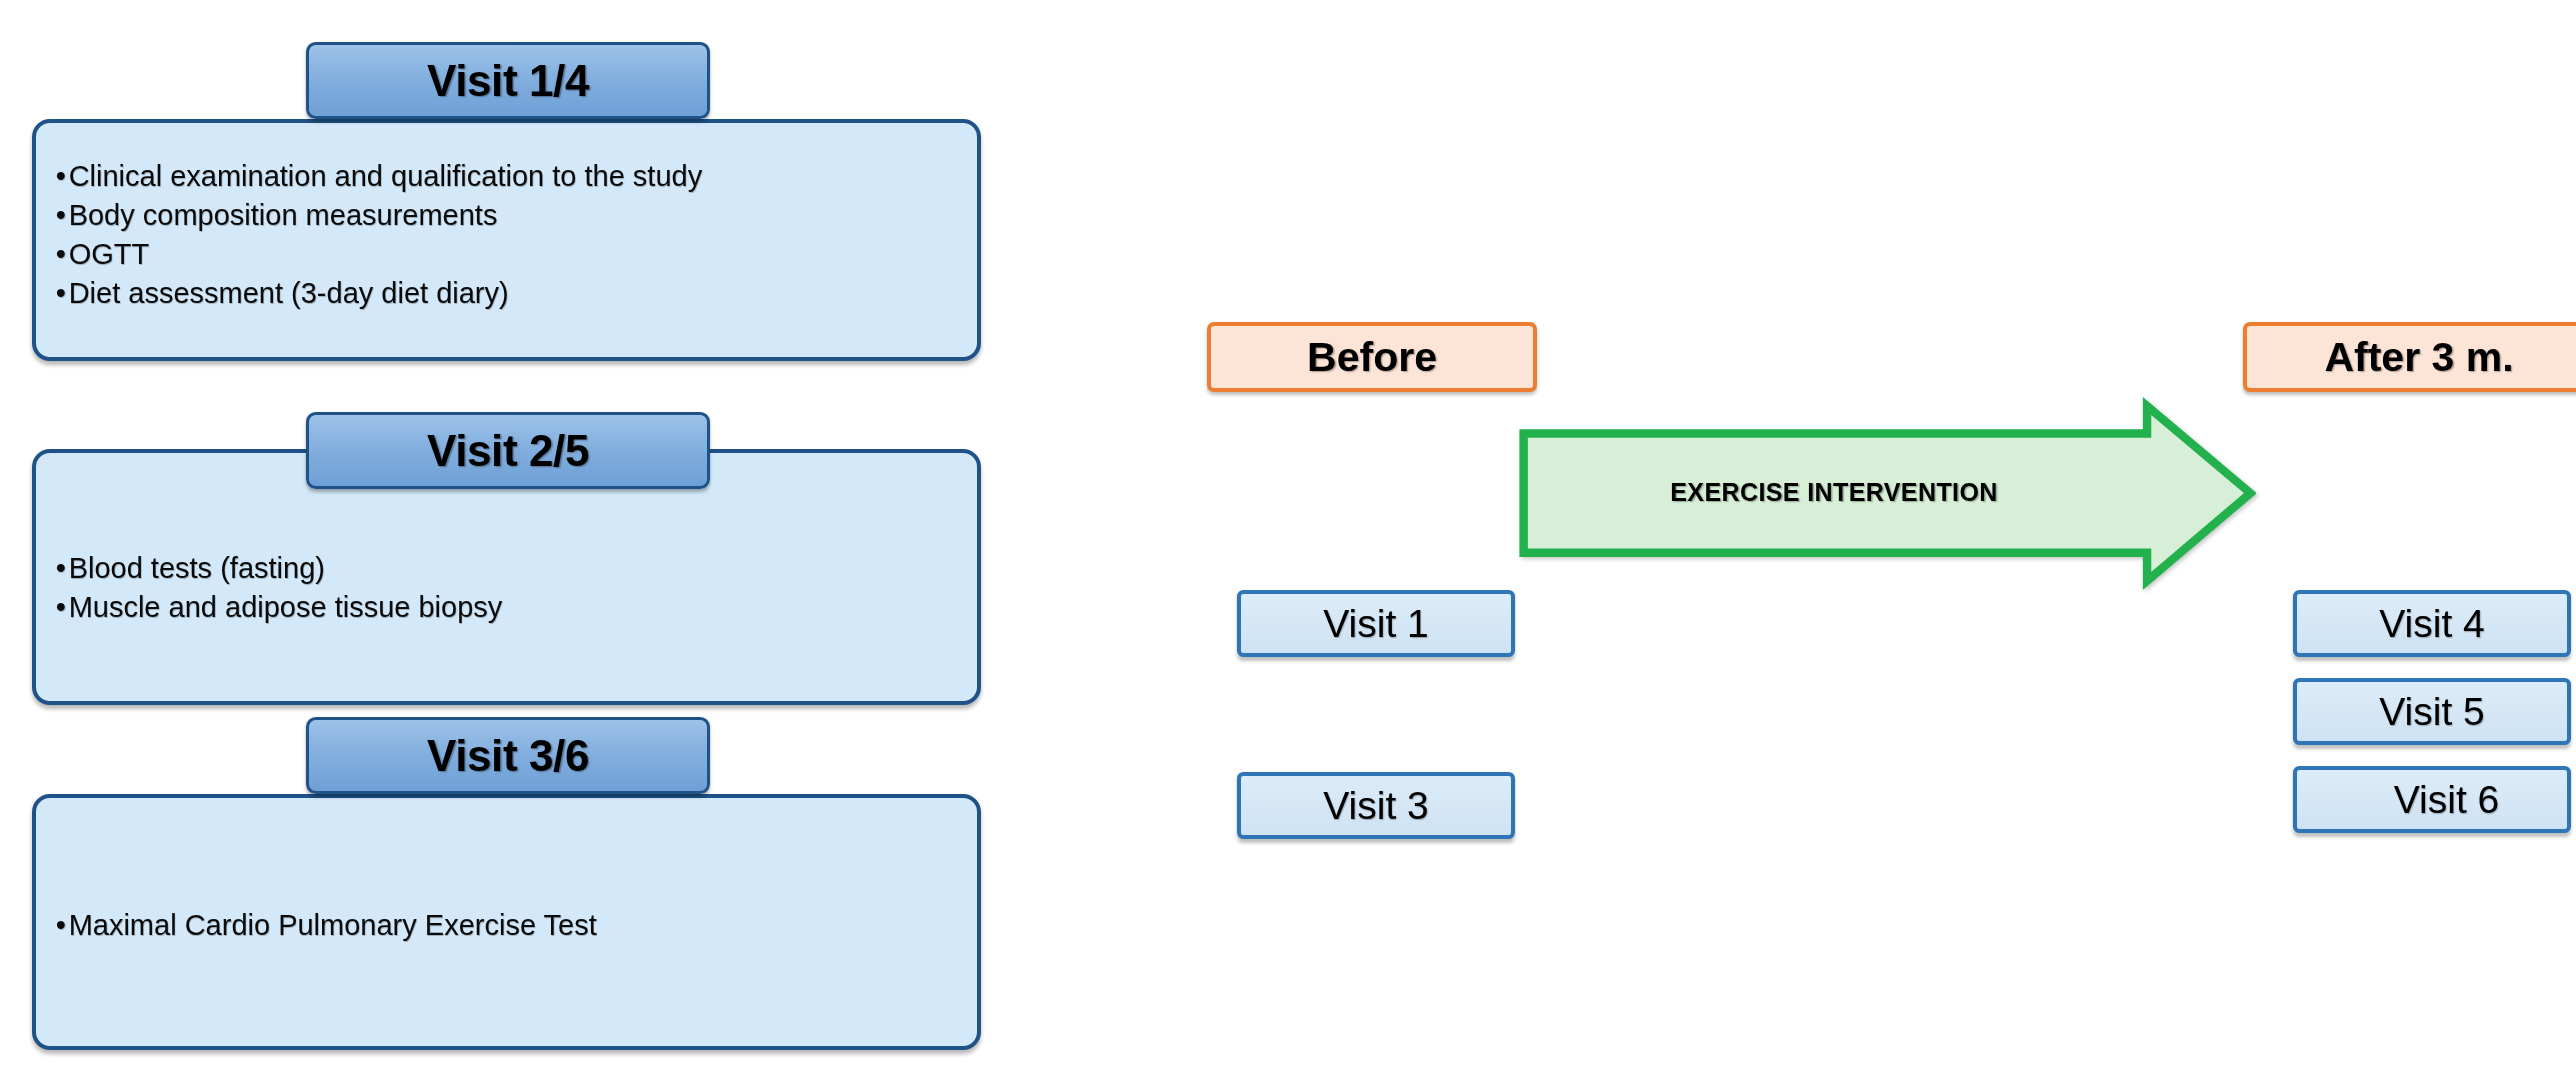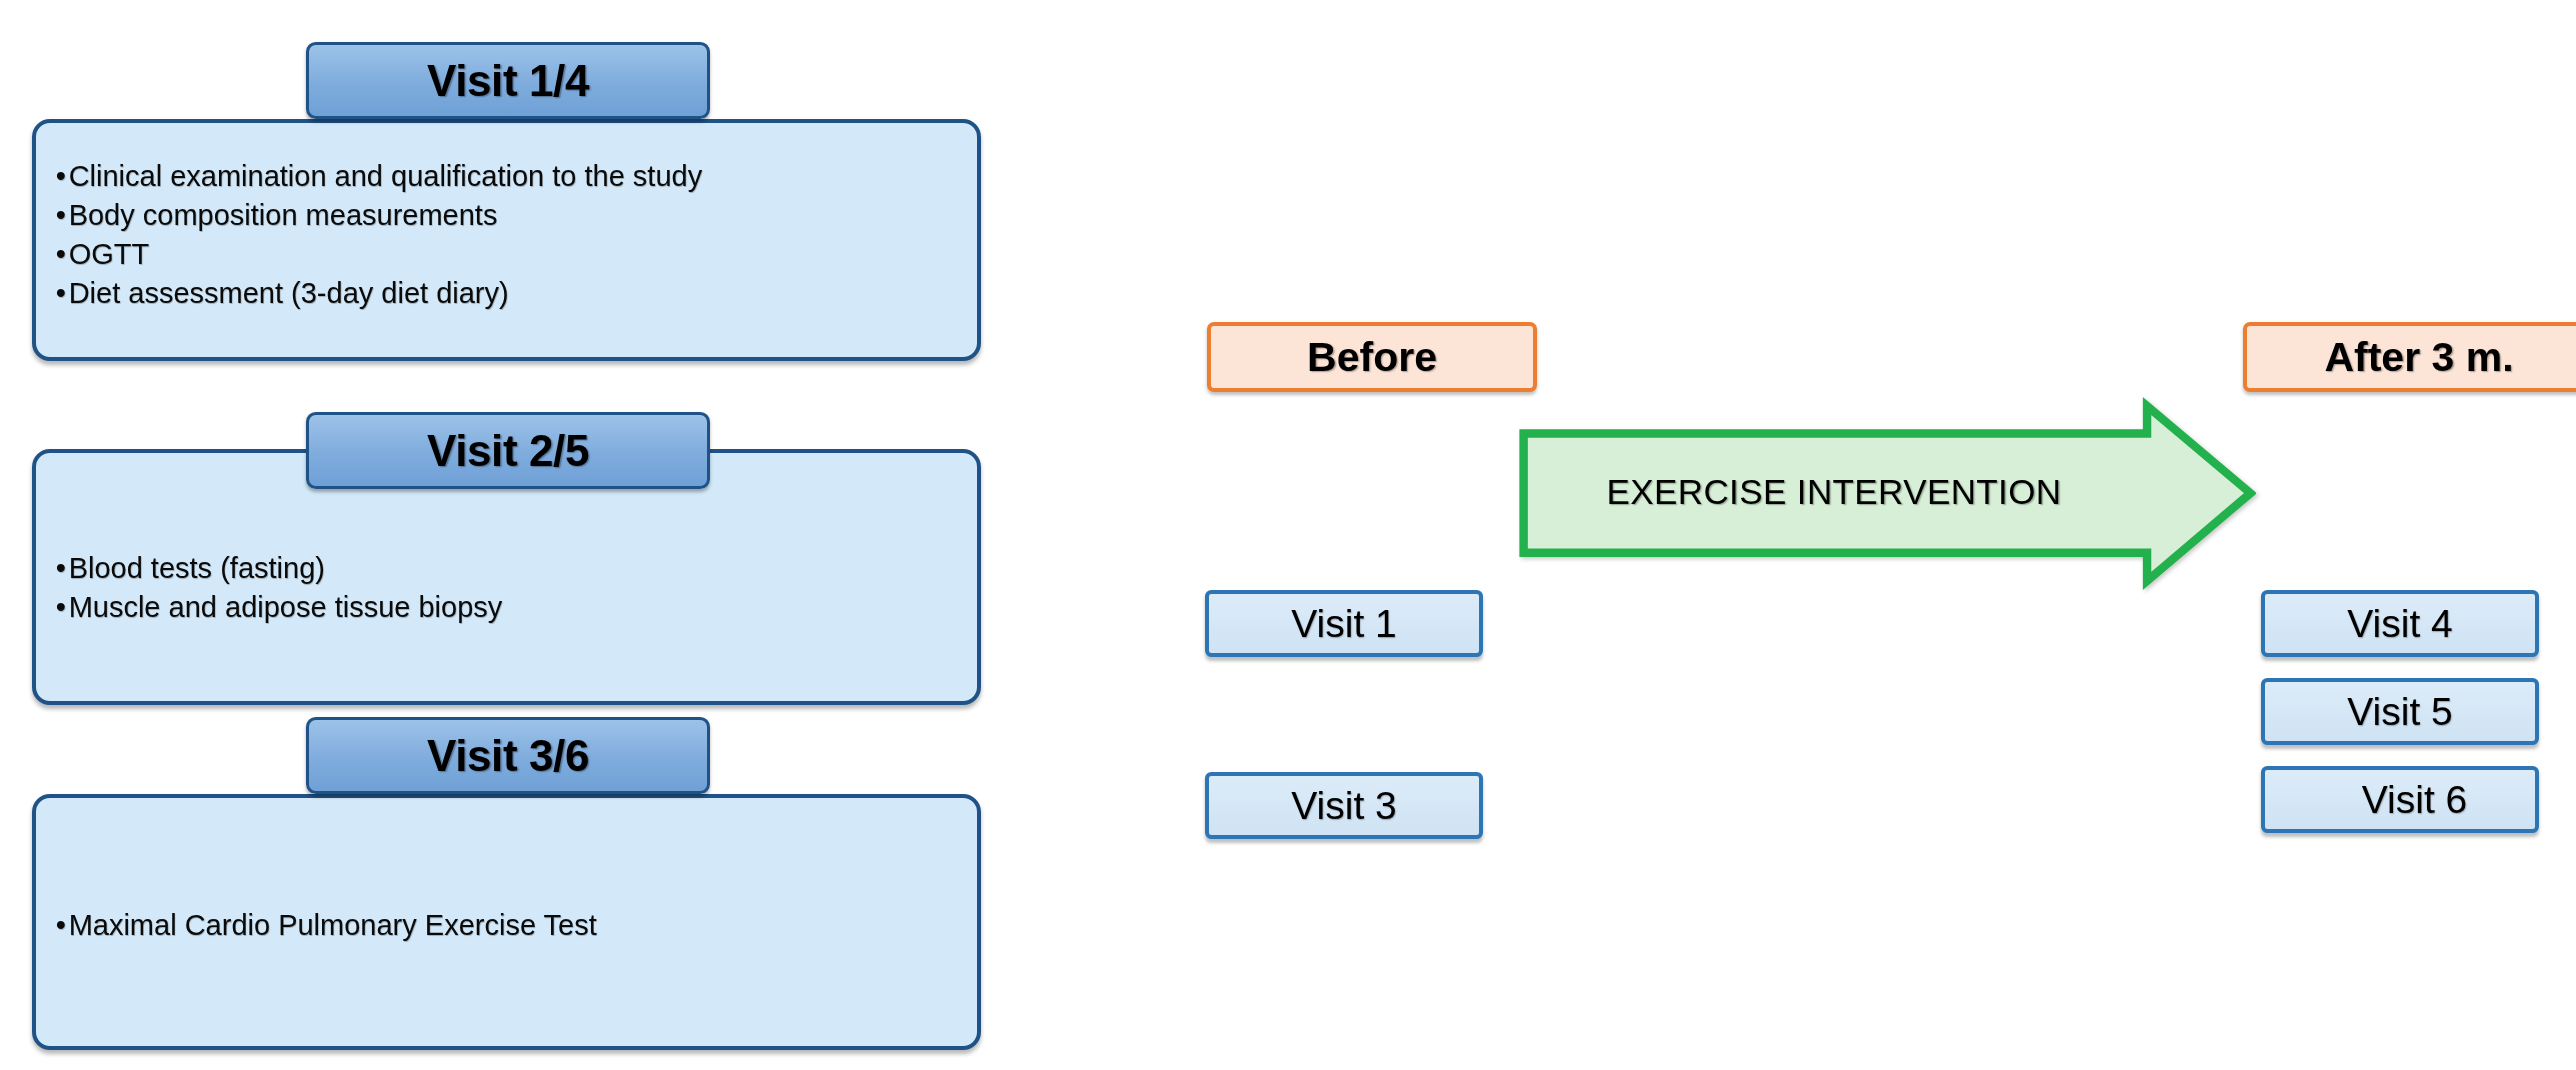--- a/index.html
+++ b/index.html
@@ -73,35 +73,36 @@
     text-shadow:1.4px 1.4px 1.4px rgba(0,0,0,.32);
   }
 
   .arrow-wrap{position:absolute;left:1518px;top:397px;width:738px;height:193px;}
   .arrow-wrap svg{display:block;width:100%;height:100%;
     filter:drop-shadow(2.1px 2.8px 2.1px rgba(0,0,0,.22));}
   .arrow-label{
     position:absolute;
     left:1539px;top:450px;width:590px;height:84px;
     display:flex;align-items:center;justify-content:center;
-    font-size:35px;font-weight:normal;color:#000000;
+    font-size:25px;font-weight:bold;color:#000000;
     letter-spacing:0.4px;
     text-shadow:1.4px 1.4px 1.4px rgba(0,0,0,.32);
     pointer-events:none;
   }
 
   .mini-visit{
     position:absolute;
     width:278px;height:67px;
     border:4.2px solid #2E75B6;
     border-radius:6.3px;
     background:linear-gradient(180deg,#DCEBF8 0%,#CFE3F4 100%);
     box-shadow:0 3.5px 3.5px rgba(0,0,0,.25);
     display:flex;align-items:center;justify-content:center;
     box-sizing:border-box;
+    margin-left:32px;
   }
   .mini-visit span{
     font-size:39px;color:#000000;
     text-shadow:0.7px 0.7px 1.4px rgba(0,0,0,.30);
   }
 </style>
 </head>
 <body>
 
 <div id="stage">

